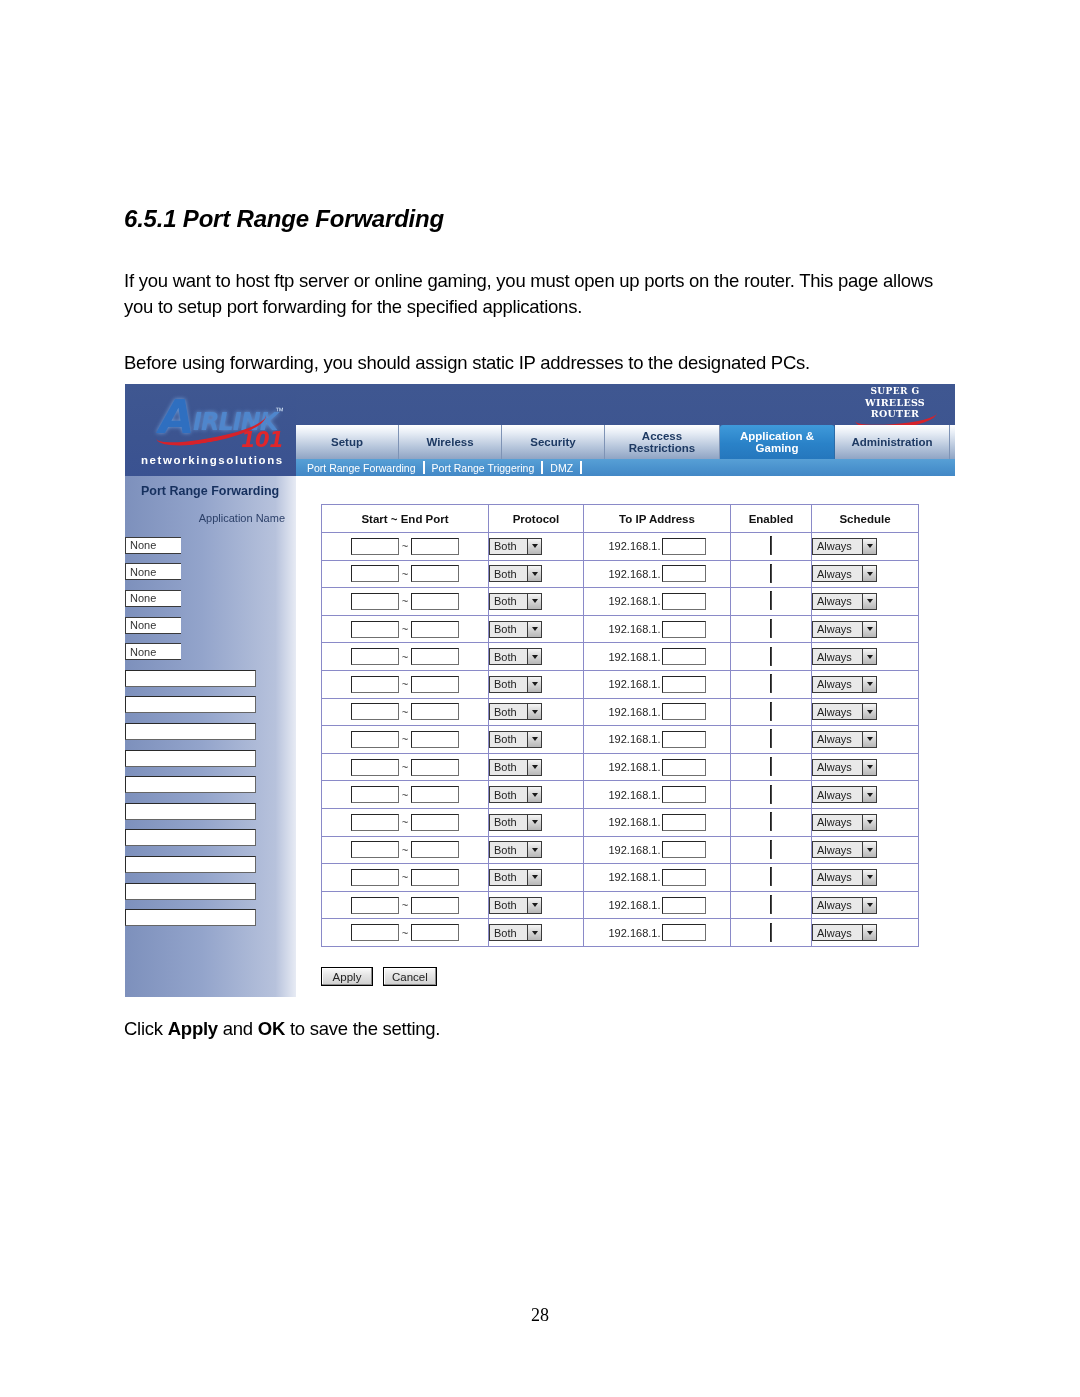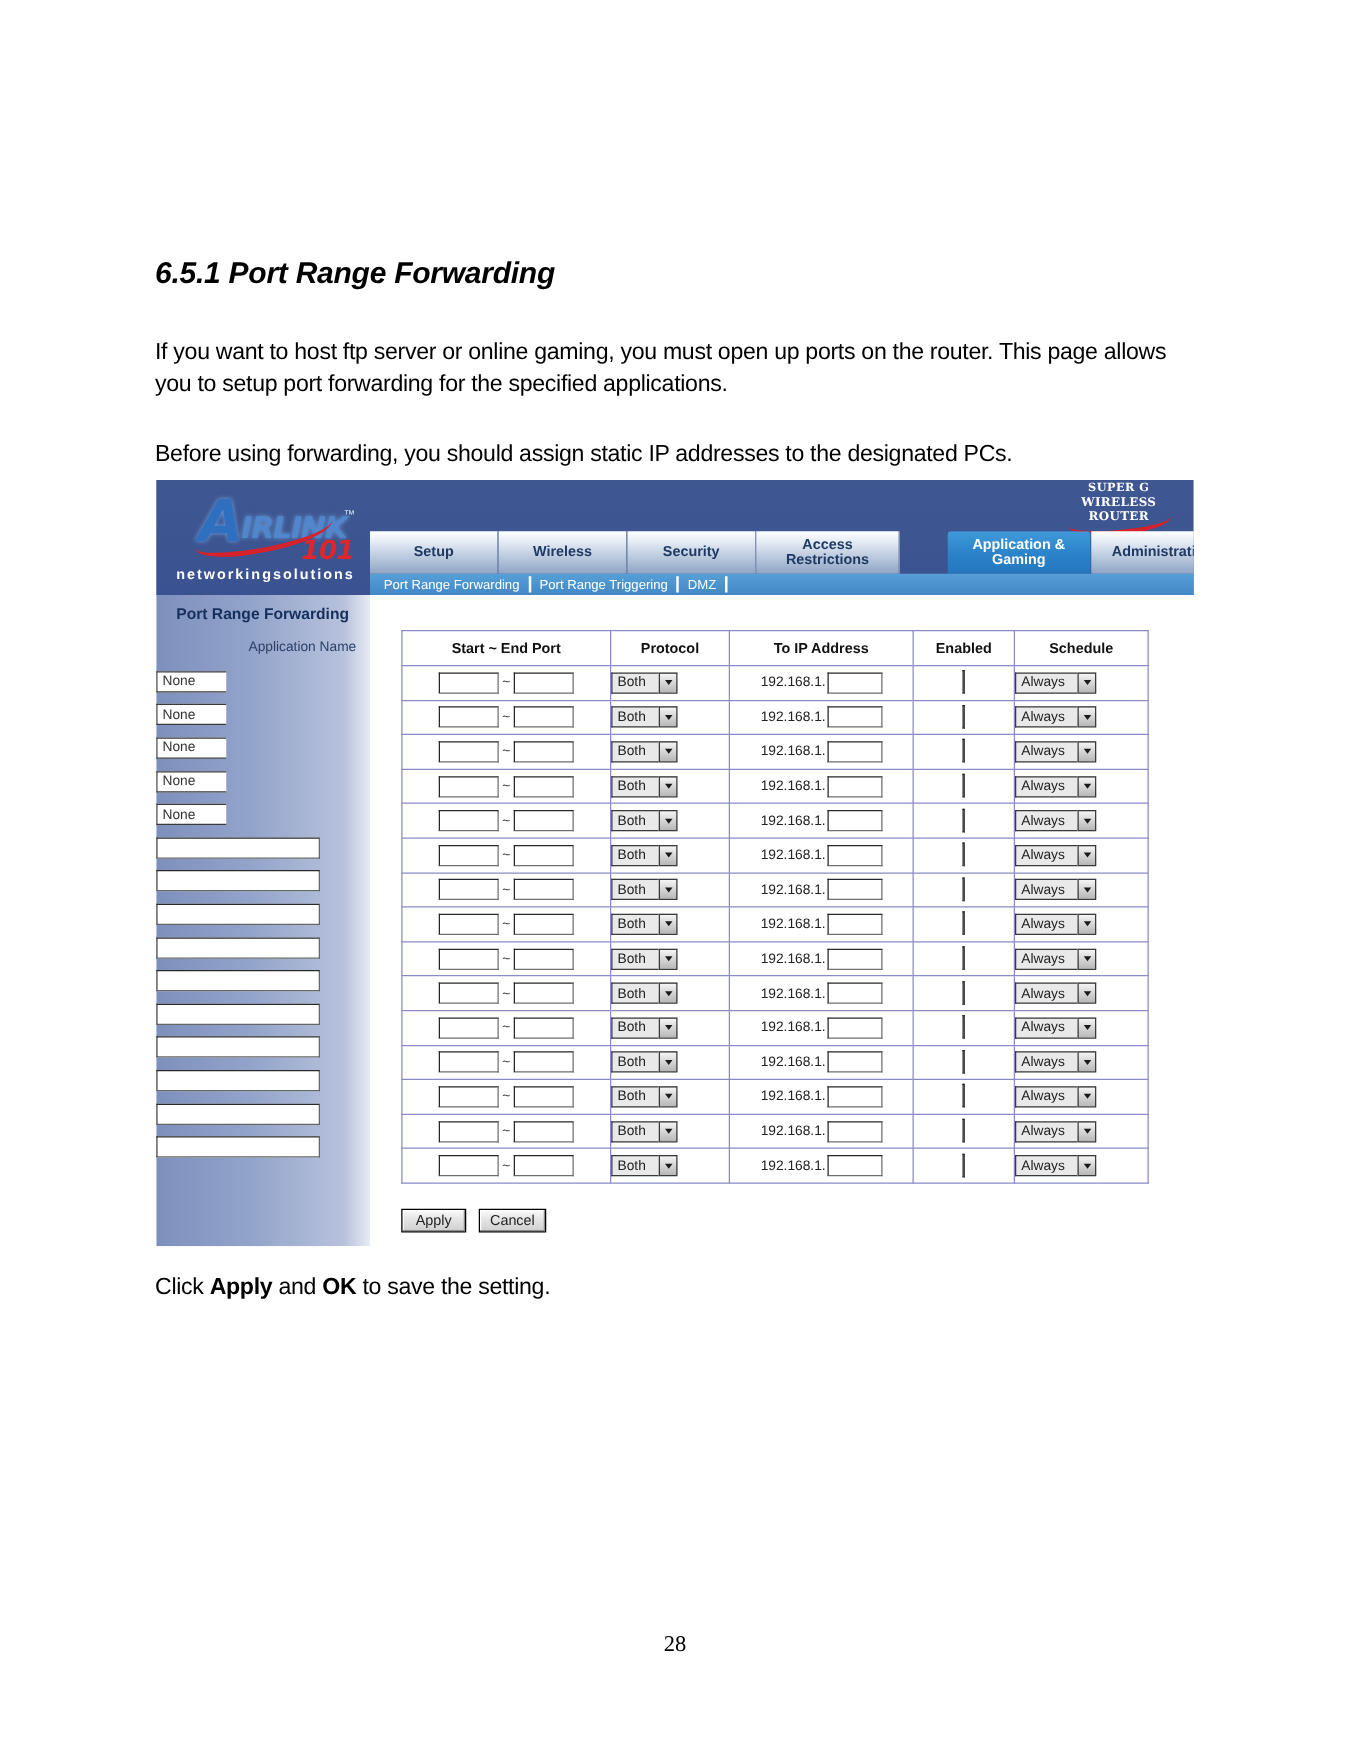--- a/index.html
+++ b/index.html
@@ -228,21 +228,20 @@
     color: #1e3a63;
     line-height: 12.5px;
     background: linear-gradient(to bottom, #ffffff 0%, #e8eef6 22%, #b9c8dd 62%, #8fa4c4 100%);
     border-right: 1px solid #7e93b5;
   }
   .nav-tab.active {
     background: linear-gradient(to bottom, #3f9ada 0%, #2a82c8 55%, #2577bd 100%);
     color: #ffffff;
     border-right: 1px solid #2a6ca8;
     border-radius: 3px 3px 0 0;
-    margin-left: 38px;
   }
   .nav-tab.wide { min-width: 96px; }
 
   
   .subnav {
     position: absolute;
     left: 171px;
     top: 75px;
     width: 659px;
     height: 17px;

